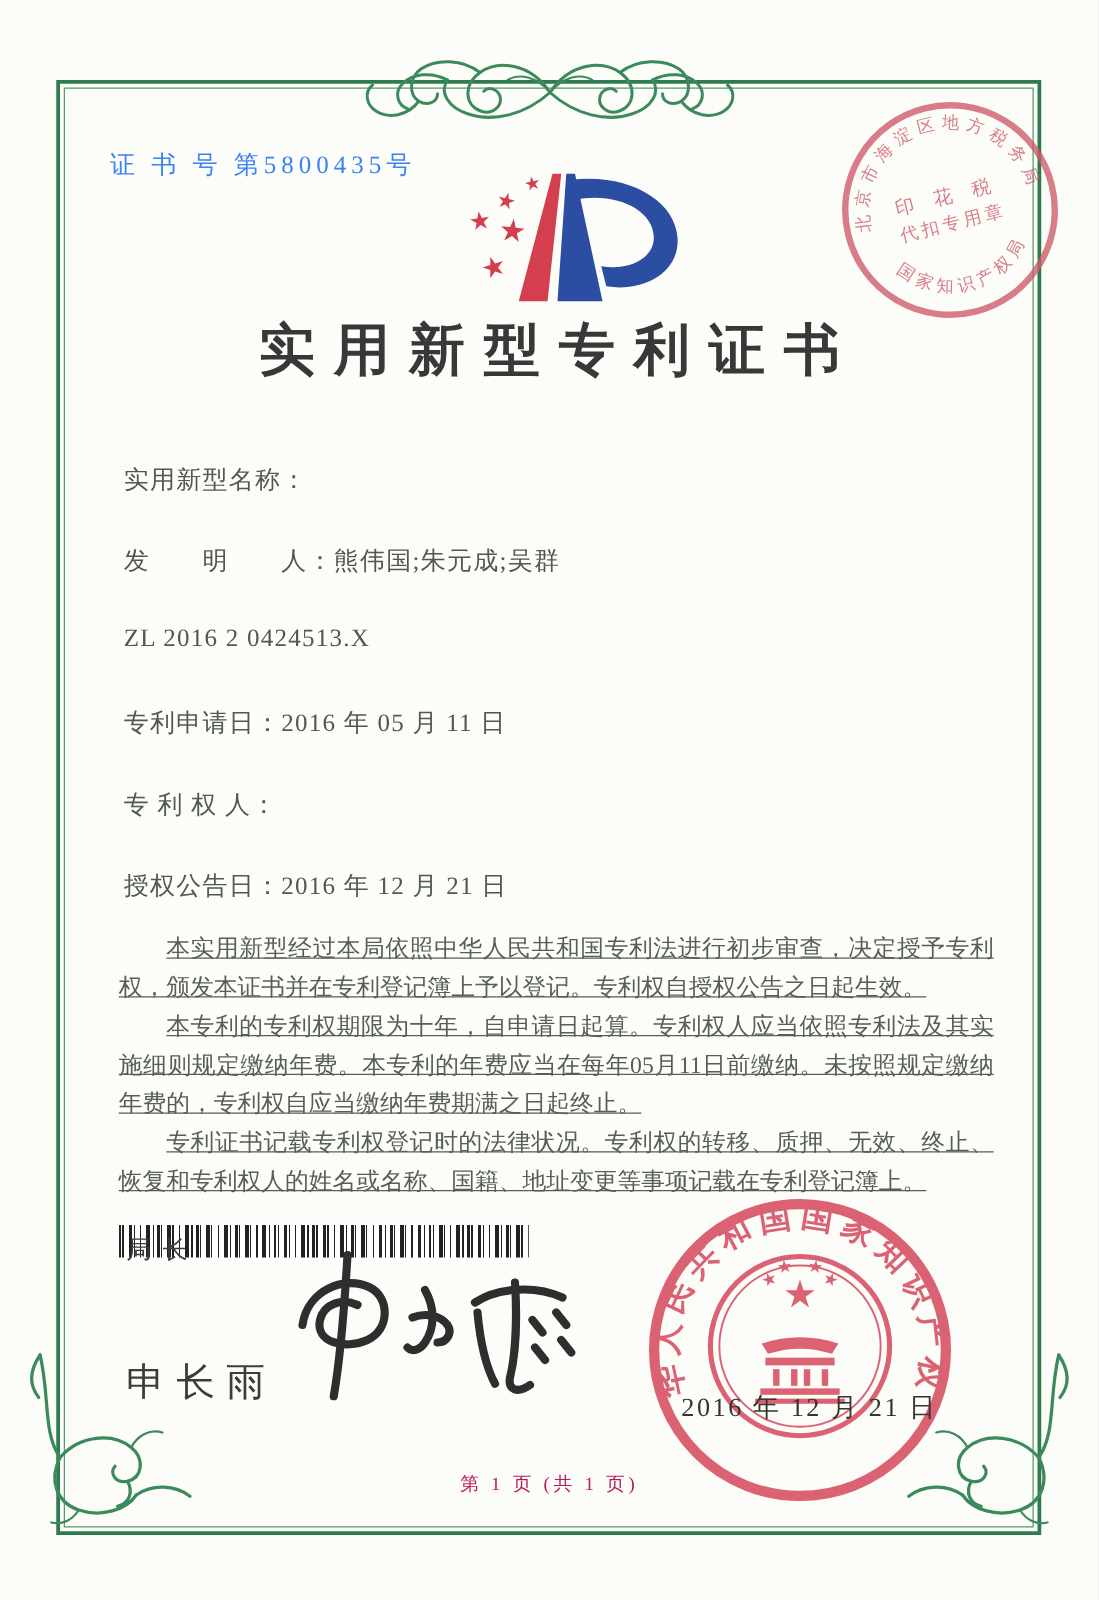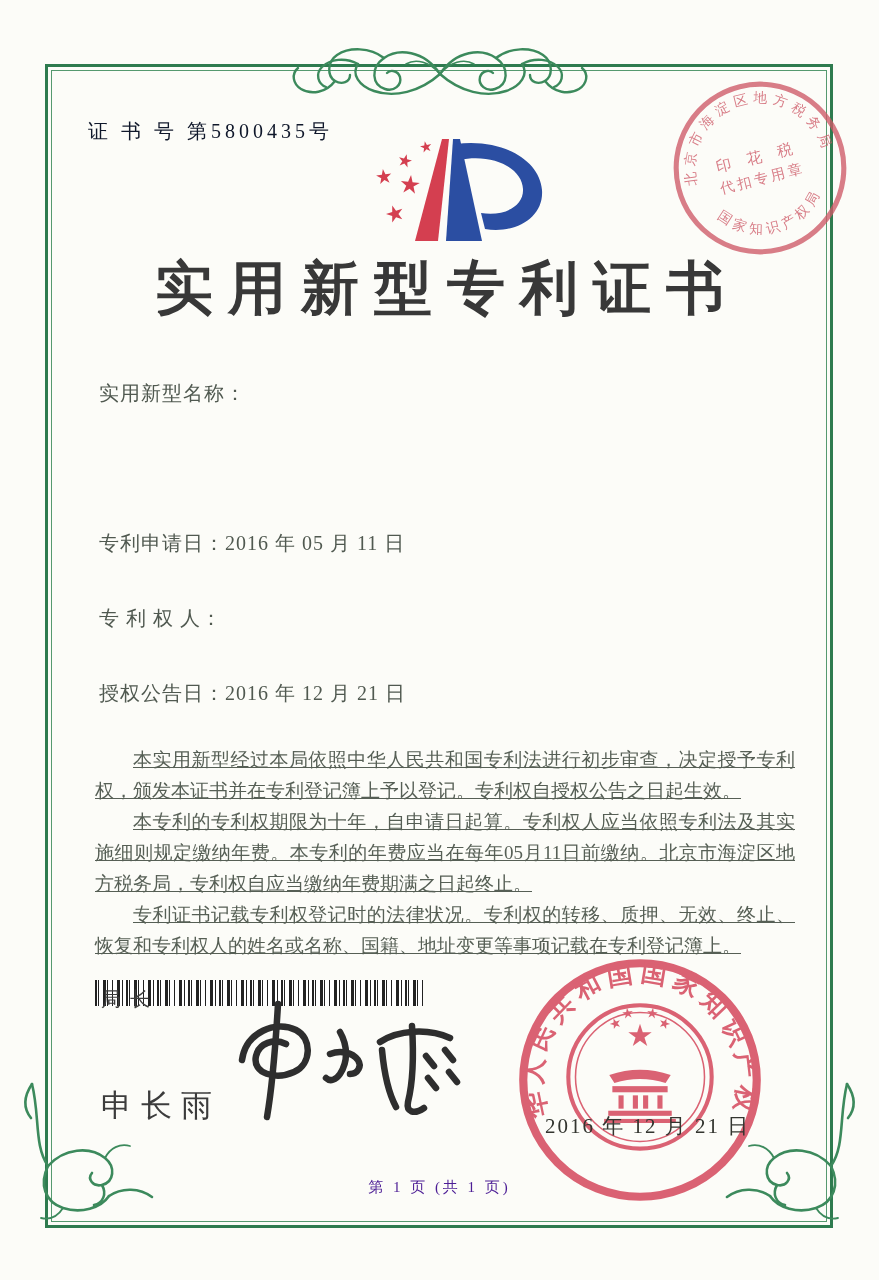--- a/index.html
+++ b/index.html
@@ -13,31 +13,31 @@
   .frame-outer {
     position:absolute; left:45px; top:64px; width:782px; height:1158px;
     border:3px solid #2e7b4f; z-index:1;
   }
   .frame-inner { position:absolute; left:3px; top:3px; right:3px; bottom:3px; border:1px solid #55996f; }
   .ornament { position:absolute; z-index:2; }
   .ornament svg { display:block; }
   
   .cert-number {
     position:absolute; left:88px; top:118px; font-size:20px; letter-spacing:4px;
-    color:#0f172a; z-index:3;
+    color:#3b82f6; z-index:3;
   }
   .logo { position:absolute; left:342px; top:136px; width:212px; height:108px; z-index:3; }
   .title {
     position:absolute; left:0; top:250px; width:100%; text-align:center;
-    font-size:58px; font-weight:bold; letter-spacing:15px; text-indent:15px;
+    font-size:45px; font-weight:bold; letter-spacing:15px; text-indent:15px;
     color:#383838; z-index:3;
   }
   
   .fields { position:absolute; left:99px; top:370px; width:660px; z-index:3; }
-  .field-row { display:flex; font-size:20px; letter-spacing:1px; color:#505950; height:65px; align-items:flex-start;margin-top:10px; }
+  .field-row { display:flex; font-size:20px; letter-spacing:1px; color:#505950; height:65px; align-items:flex-start; }
   .field-label { white-space:pre; }
   .field-value { white-space:pre; }
   
   .body-text {
     position:absolute; left:95px; top:744px; width:700px; z-index:3;
     font-size:19px; line-height:31px; color:#565f55; text-align:justify;
   }
   .body-text p { margin:0; text-indent:2em;text-decoration:underline; }
   
   .barcode {
@@ -51,21 +51,21 @@
   .signoff-title { position:absolute; left:101px; top:986px; font-size:20px; letter-spacing:9px; color:#3c3c3c; z-index:3; }
   .signoff-name  { position:absolute; left:101px; top:1085px; font-size:31px; letter-spacing:9px; color:#3c3c3c; z-index:3; }
   .signature { position:absolute; left:212px; top:998px; width:270px; height:125px; z-index:4; }
   .seal-main { position:absolute; left:512px; top:952px; width:256px; height:256px; z-index:5; opacity:.85; }
   .grant-date {
     position:absolute; left:545px; top:1112px; font-size:21px; letter-spacing:2px;
     color:#33352f; z-index:6;
   }
   .footer {
     position:absolute; left:0; top:1178px; width:100%; text-align:center;
-    font-size:15px; letter-spacing:3px; color:#4c1d95; z-index:3;
+    font-size:15px; letter-spacing:3px; color:#be185d; z-index:3;
   }
   .tax-stamp {
     position:absolute; left:668px; top:76px; width:184px; height:184px; z-index:6;
     opacity:.78; transform:rotate(-14deg);
   }
 </style>
 </head>
 <body>
 
 <div class="page">
@@ -129,37 +129,42 @@
     </svg>
   </div>
 
   <div class="title">实用新型专利证书</div>
 
   <div class="fields">
     <div class="field-row">
       <span class="field-label">实用新型名称：</span>
     </div>
     <div class="field-row">
+      <span class="field-label">发　　明　　人：</span>
+        <span class="field-value">熊伟国;朱元成;吴群</span>
+    </div>
+    <div class="field-row">
+        <span class="field-value">ZL 2016 2 0424513.X</span>
     </div>
     <div class="field-row">
       <span class="field-label">专利申请日：</span>
         <span class="field-value">2016 年 05 月 11 日</span>
     </div>
     <div class="field-row">
       <span class="field-label">专 利 权 人：</span>
     </div>
     <div class="field-row">
       <span class="field-label">授权公告日：</span>
         <span class="field-value">2016 年 12 月 21 日</span>
     </div>
   </div>
 
   <div class="body-text">
     <p>本实用新型经过本局依照中华人民共和国专利法进行初步审查，决定授予专利权，颁发本证书并在专利登记簿上予以登记。专利权自授权公告之日起生效。</p>
-    <p>本专利的专利权期限为十年，自申请日起算。专利权人应当依照专利法及其实施细则规定缴纳年费。本专利的年费应当在每年05月11日前缴纳。北京市海淀区地方税务局，专利权自应当缴纳年费期满之日起终止。</p>
+    <p>本专利的专利权期限为十年，自申请日起算。专利权人应当依照专利法及其实施细则规定缴纳年费。本专利的年费应当在每年05月11日前缴纳。未按照规定缴纳年费的，专利权自应当缴纳年费期满之日起终止。</p>
     <p>专利证书记载专利权登记时的法律状况。专利权的转移、质押、无效、终止、恢复和专利权人的姓名或名称、国籍、地址变更等事项记载在专利登记簿上。</p>
   </div>
 
   <div class="barcode"></div>
 
   <div class="signoff-title">局长</div>
   <div class="signoff-name">申长雨</div>
 
   <div class="signature">
     <svg width="270" height="125" viewBox="0 0 270 125">

